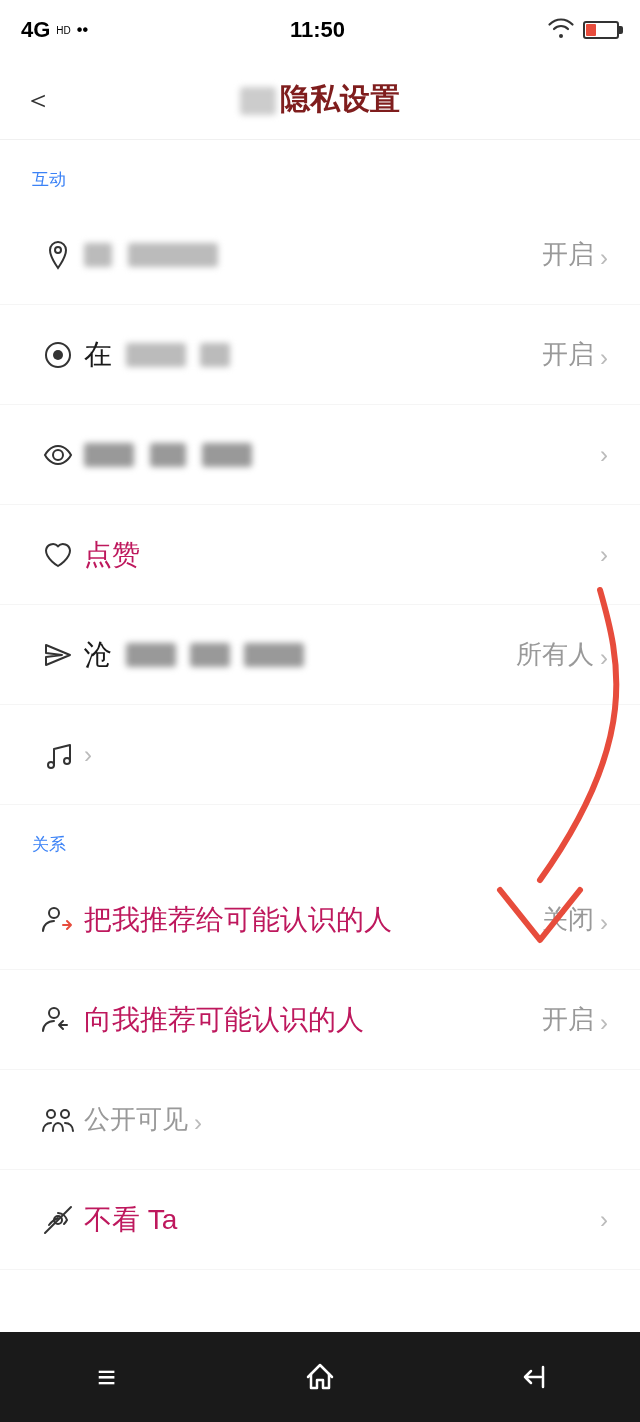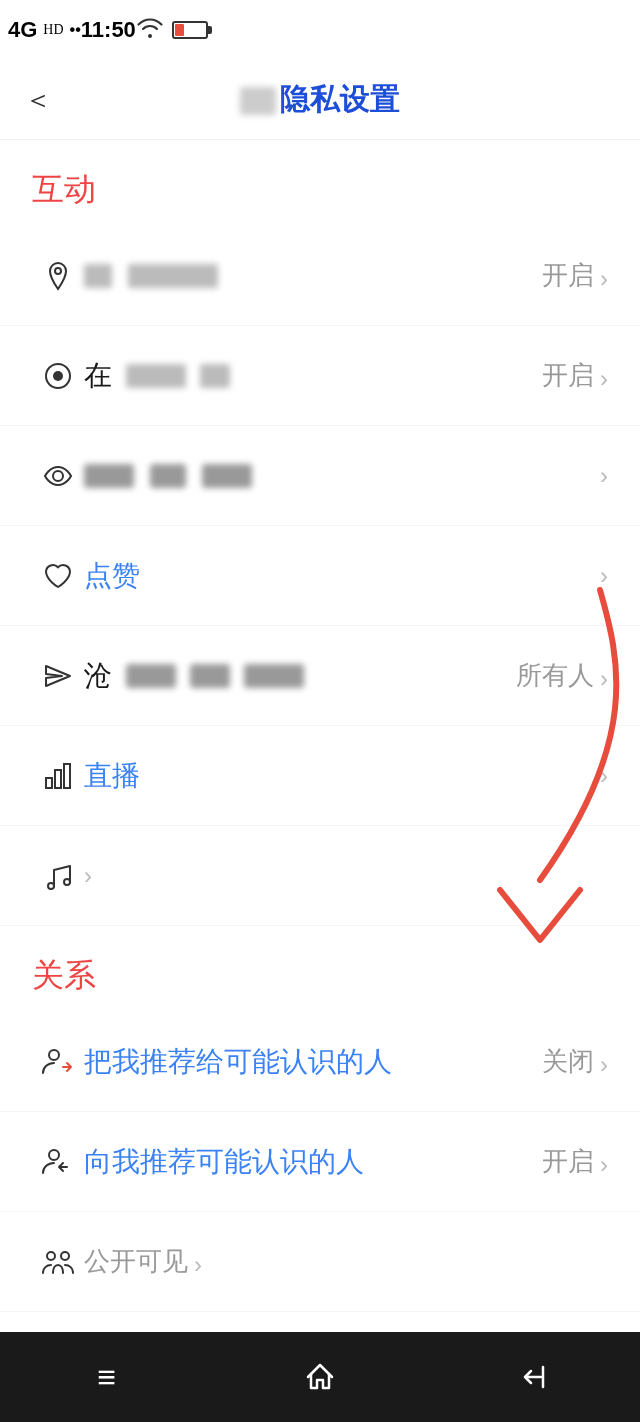--- a/index.html
+++ b/index.html
@@ -12,22 +12,22 @@
       color: #000;
       position: relative;
     }
 
     
     .status-bar {
       height: 60px;
       background: #fff;
       display: flex;
       align-items: center;
-      justify-content: flex-start;
-      padding: 0 8px;
+      justify-content: space-between;
+      padding: 0 21px;
     }
     .status-left {
       display: flex;
       align-items: center;
       gap: 6px;
       font-size: 22px;
       font-weight: 600;
     }
     .status-center {
       font-size: 22px;
@@ -81,28 +81,28 @@
     .header-back {
       position: absolute;
       left: 24px;
       font-size: 28px;
       color: #333;
       cursor: pointer;
     }
     .header-title {
       font-size: 30px;
       font-weight: 600;
-      color: #1d4ed8;
+      color: #7f1d1d;
     }
 
     
     .section-label {
       padding: 28px 32px 14px;
-      font-size: 32px;
-      color: #ef4444;
+      font-size: 17px;
+      color: #3b82f6;
       background: #fff;
     }
 
     
     .list-item {
       display: flex;
       align-items: center;
       padding: 0 32px;
       height: 100px;
       background: #fff;
@@ -119,21 +119,21 @@
       flex-shrink: 0;
     }
     .list-item-content {
       flex: 1;
       display: flex;
       align-items: center;
       gap: 10px;
     }
     .list-item-text {
       font-size: 28px;
-      color: #3b82f6;
+      color: #be185d;
     }
     .list-item-right {
       display: flex;
       align-items: flex-end;
       gap: 6px;
       color: #999;
       font-size: 26px;
       flex-shrink: 0;
     }
     .list-item-right .chevron {
@@ -167,21 +167,21 @@
     .content-wrapper {
       padding-bottom: 90px;
     }
   </style>
 </head>
 <body>
 
 <div class="status-bar">
   <div class="status-left">
     <span>4G</span>
-    <span style="font-size:14px;font-weight:400;font-family:Liberation Serif, serif;">HD</span>
+    <span style="font-size:10px;font-weight:400;">HD</span>
     <span style="font-size:16px;">••</span>
   </div>
   <div class="status-center">11:50</div>
   <div class="status-right">
     <span class="wifi-icon">
       <svg width="28" height="22" viewBox="0 0 28 22" fill="none">
         <path d="M14 18a2 2 0 110 4 2 2 0 010-4z" fill="#333"></path>
         <path d="M7 13c1.9-1.9 4.5-3 7-3s5.1 1.1 7 3" stroke="#333" stroke-width="2.2" fill="none" stroke-linecap="round"></path>
         <path d="M2.5 8.5C5.8 5.2 9.7 3.5 14 3.5s8.2 1.7 11.5 5" stroke="#333" stroke-width="2.2" fill="none" stroke-linecap="round"></path>
       </svg>
@@ -280,35 +280,20 @@
       <span style="display:inline-block;width:50px;height:24px;background:#999;border-radius:3px;vertical-align:middle;filter:blur(3px);margin-left:4px;"></span>
       <span style="display:inline-block;width:40px;height:24px;background:#999;border-radius:3px;vertical-align:middle;filter:blur(3px);margin-left:4px;"></span>
       <span style="display:inline-block;width:60px;height:24px;background:#999;border-radius:3px;vertical-align:middle;filter:blur(3px);margin-left:4px;"></span>
     </div>
     <div class="list-item-right">
       <span>所有人</span>
       <span class="chevron">›</span>
     </div>
   </div>
 
-  <div class="list-item">
-    <div class="list-item-icon">
-      <svg width="32" height="32" viewBox="0 0 32 32" fill="none">
-        <rect x="4" y="18" width="6" height="10" stroke="#333" stroke-width="2" fill="none"></rect>
-        <rect x="13" y="10" width="6" height="18" stroke="#333" stroke-width="2" fill="none"></rect>
-        <rect x="22" y="4" width="6" height="24" stroke="#333" stroke-width="2" fill="none"></rect>
-      </svg>
-    </div>
-    <div class="list-item-content">
-      <span class="list-item-text">直播</span>
-    </div>
-    <div class="list-item-right">
-      <span class="chevron">›</span>
-    </div>
-  </div>
 
   <div class="list-item">
     <div class="list-item-icon">
       <svg width="32" height="32" viewBox="0 0 32 32" fill="none">
         <path d="M12 26V10l16-4v16" stroke="#333" stroke-width="2" fill="none" stroke-linecap="round" stroke-linejoin="round"></path>
         <circle cx="9" cy="26" r="3" stroke="#333" stroke-width="2" fill="none"></circle>
         <circle cx="25" cy="22" r="3" stroke="#333" stroke-width="2" fill="none"></circle>
       </svg>
     </div>
     <div class="list-item-right">

